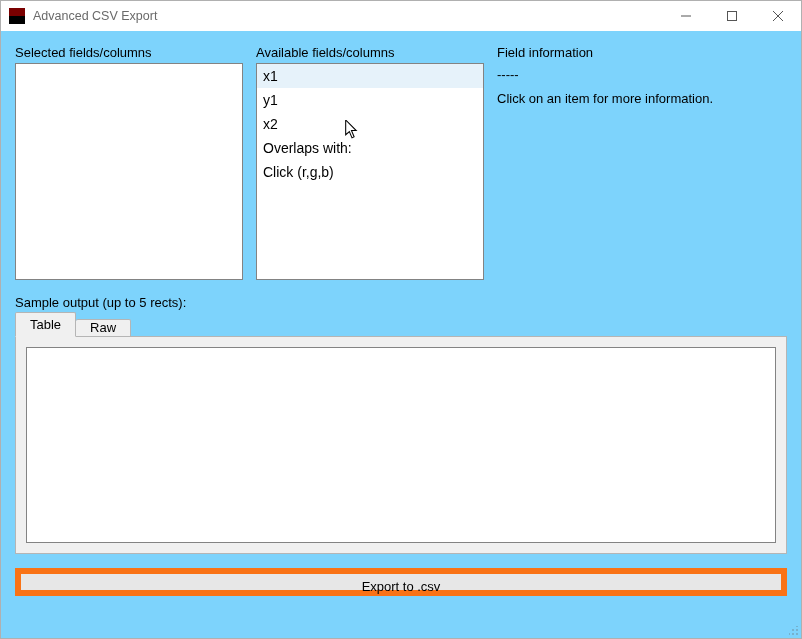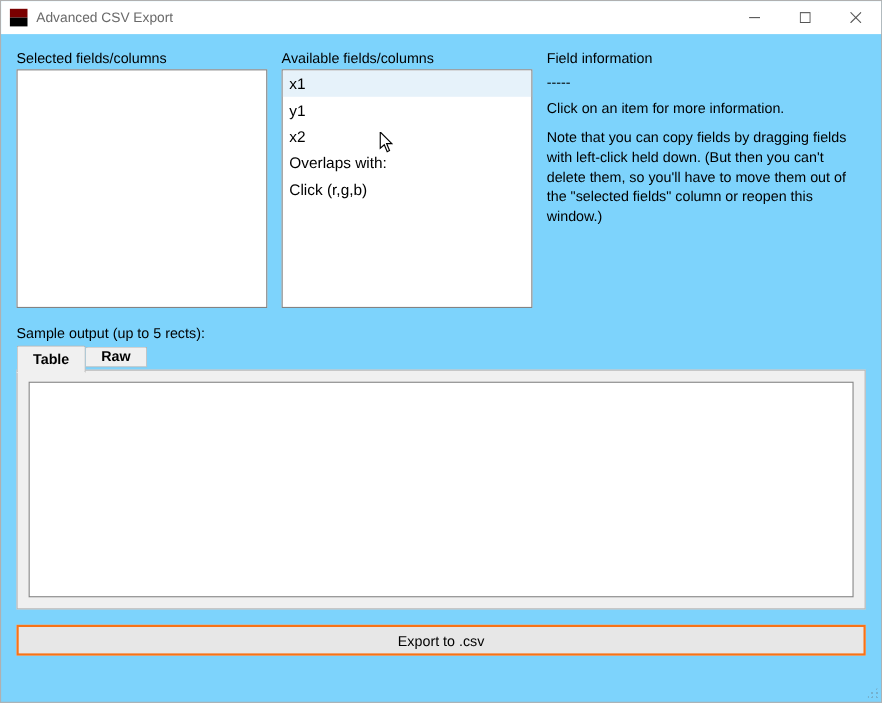--- a/index.html
+++ b/index.html
@@ -122,24 +122,23 @@
   }
   .sample-section {
     margin-top: 15px;
   }
   .sample-label {
     font-size: 13px;
     margin-bottom: 3px;
   }
   .tab-strip {
     display: flex;
-    align-items: flex-start;
+    align-items: flex-end;
     position: relative;
     height: 23px;
-    font-weight: bold;
   }
   .tab {
     padding: 3px 14px;
     font-size: 13px;
     border: 1px solid #b5b5b5;
     background: #f0f0f0;
     position: relative;
     top: 1px;
     margin-right: 0;
     border-top-left-radius: 2px;
@@ -173,21 +172,21 @@
     height: 100%;
     border: 1px solid #838383;
     background: #ffffff;
     box-sizing: border-box;
   }
   .export-btn {
     display: block;
     margin-top: 14px;
     width: 100%;
     height: 28px;
-    border: 2px solid #f97316;
+    border: 6px solid #f97316;
     background: #e7e7e7;
     font-size: 13px;
     font-family: inherit;
     text-align: center;
     line-height: 26px;
     box-sizing: border-box;
   }
   .resize-grip {
     position: absolute;
     right: 2px;
@@ -266,21 +265,20 @@
             <div class="list-item">Click (r,g,b)</div>
           </div>
       </div>
 
       <div class="info-col">
         <div class="info-label">Field information</div>
         <div class="info-body">
           <div class="sep">-----</div>
           <div>Click on an item for more information.</div>
           <div style="height:8px"></div>
-          <div>Note that you can copy fields by dragging fields with left-click held down. (But then you can't delete them, so you'll have to move them out of the "selected fields" column or reopen this window.)</div>
         </div>
       </div>
 
     </div>
 
     <div class="sample-section">
       <div class="sample-label">Sample output (up to 5 rects):</div>
 
       <div class="tab-strip">
         <div class="tab active">Table</div>

